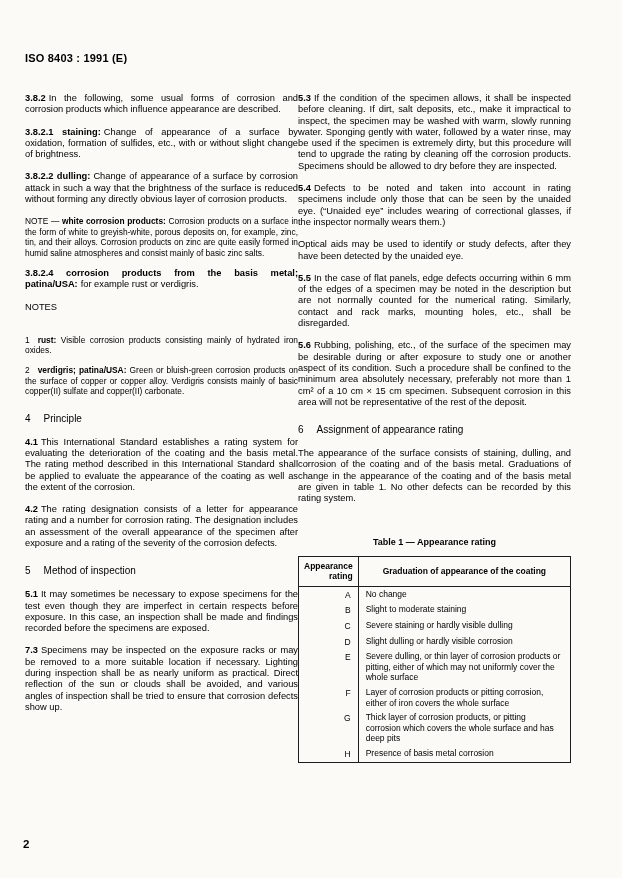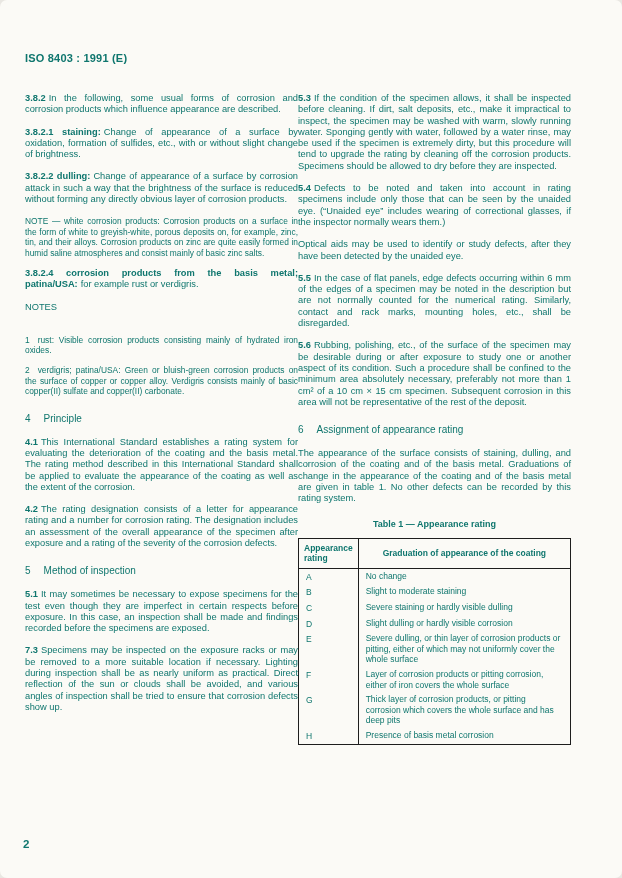--- a/index.html
+++ b/index.html
@@ -2,68 +2,67 @@
 <html><head>
 <meta charset="utf-8">
 <style>
   * { margin:0; padding:0; box-sizing:border-box; }
   html,body { background:#e9e7e2; }
   .page {
     position:relative;
     width:622px; height:878px;
     margin:0 auto;
     background:#fbfaf6;
-    color:#0f766e;
+    color:#000000;
     font-family:"Liberation Sans","DejaVu Sans",sans-serif;
     overflow:hidden;
-    border-radius:7px;
   }
   .doc-header {
     position:absolute; top:52px; left:25px;
     font-weight:bold; font-size:11px; letter-spacing:0.2px;
   }
   .columns {
     position:absolute; top:93px; left:25px; width:572px;
     display:flex; 
   }
   .col { width:273px; }
   p.body {
     font-size:9.3px; line-height:11.3px;
     text-align:justify; margin-bottom:11px;
   }
-  .b { font-weight:normal; }
+  .b { font-weight:bold; }
   .plabel { font-weight:bold; padding-right:3px; }
   p.note {
     font-size:8.4px; line-height:10.4px;
     text-align:justify; margin-bottom:10px;
   }
   .notes-title { font-size:9.3px; margin:3px 0 23px; font-weight:normal; }
   .note-num { padding-right:8px; }
   h2.sec {
     font-size:10px; font-weight:normal;
     margin:16px 0 13px;
   }
   .sec-num { margin-right:13px; }
   .tbl-caption {
     text-align:center; font-weight:bold; font-size:9px;
-    margin:14px 0 9px;
+    margin:32px 0 9px;
   }
   table.t1 {
     width:100%; border-collapse:collapse;
     border:1.5px solid #1d1d1d;
     font-size:8.5px; line-height:10.6px;
   }
   table.t1 th {
     border-bottom:1px solid #1d1d1d;
     font-weight:bold; text-align:center;
     padding:4px 5px; vertical-align:middle;
   }
   table.t1 th.c1, table.t1 td.c1 {
     border-right:1px solid #1d1d1d;
-    width:58px; text-align:left;
+    width:58px; text-align:right;
   }
   table.t1 td {
     padding:2px 7px; vertical-align:top; text-align:left;
   }
   table.t1 td.c1 { padding-top:3px; }
   .page-number {
     position:absolute; left:23px; top:838px;
     font-weight:bold; font-size:11.5px;
   }
 </style>

